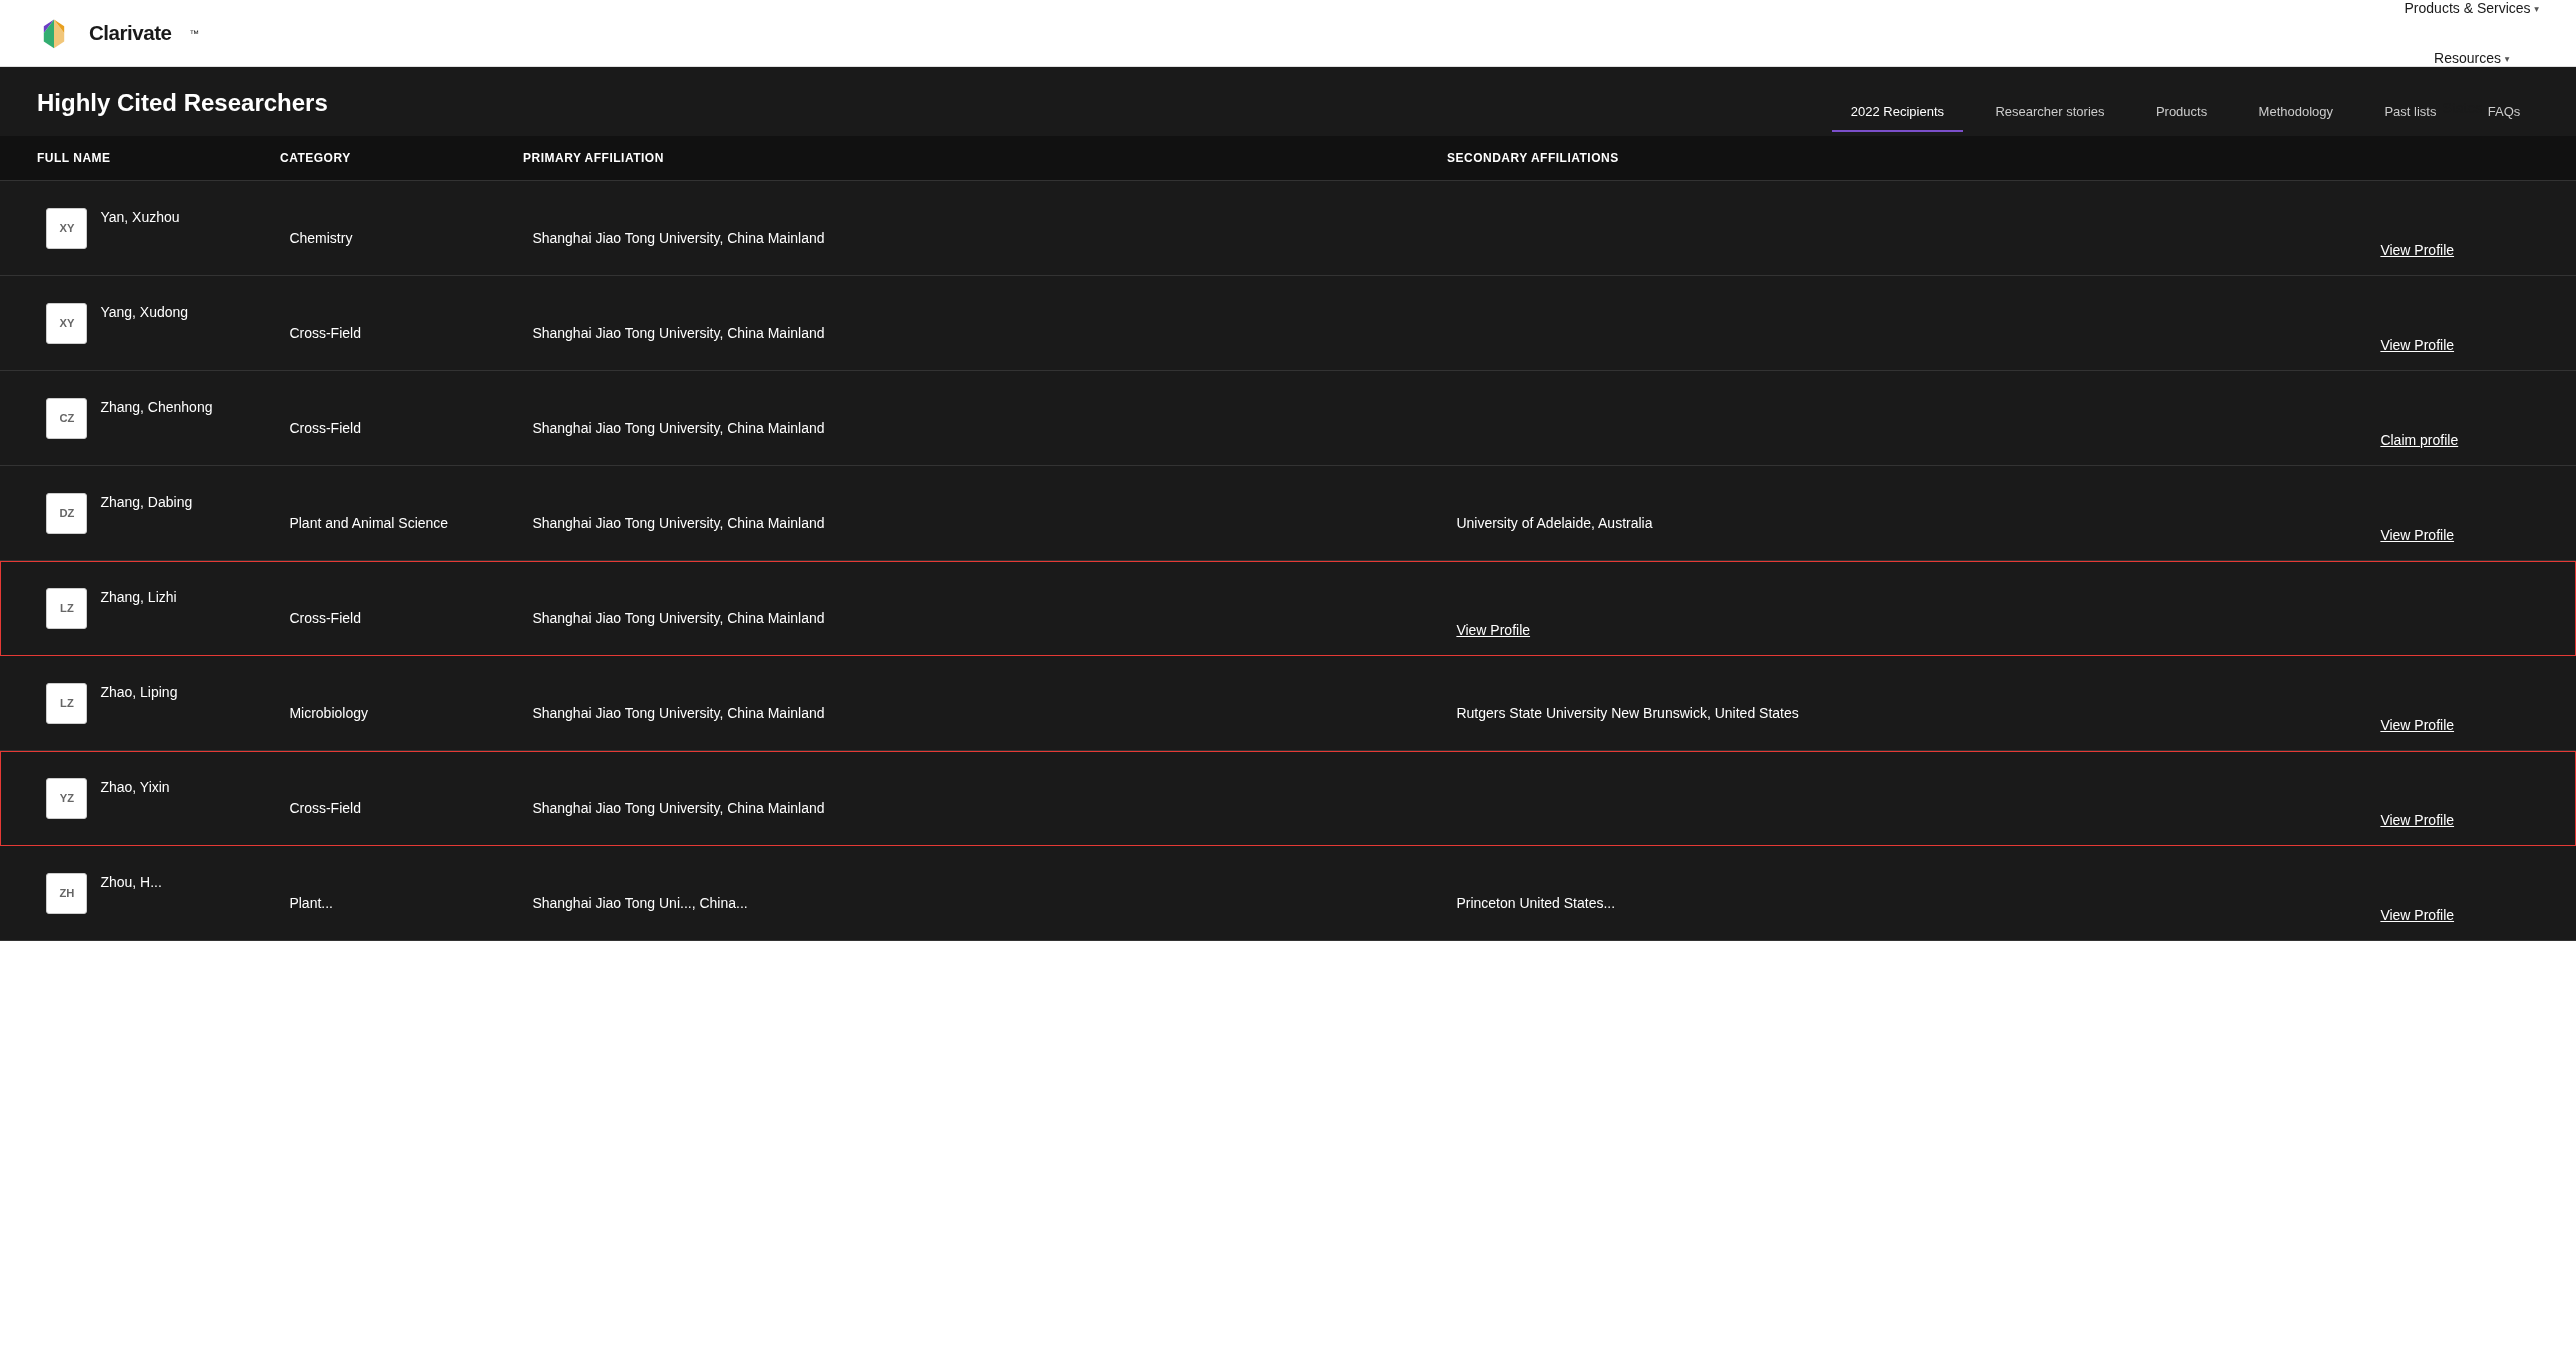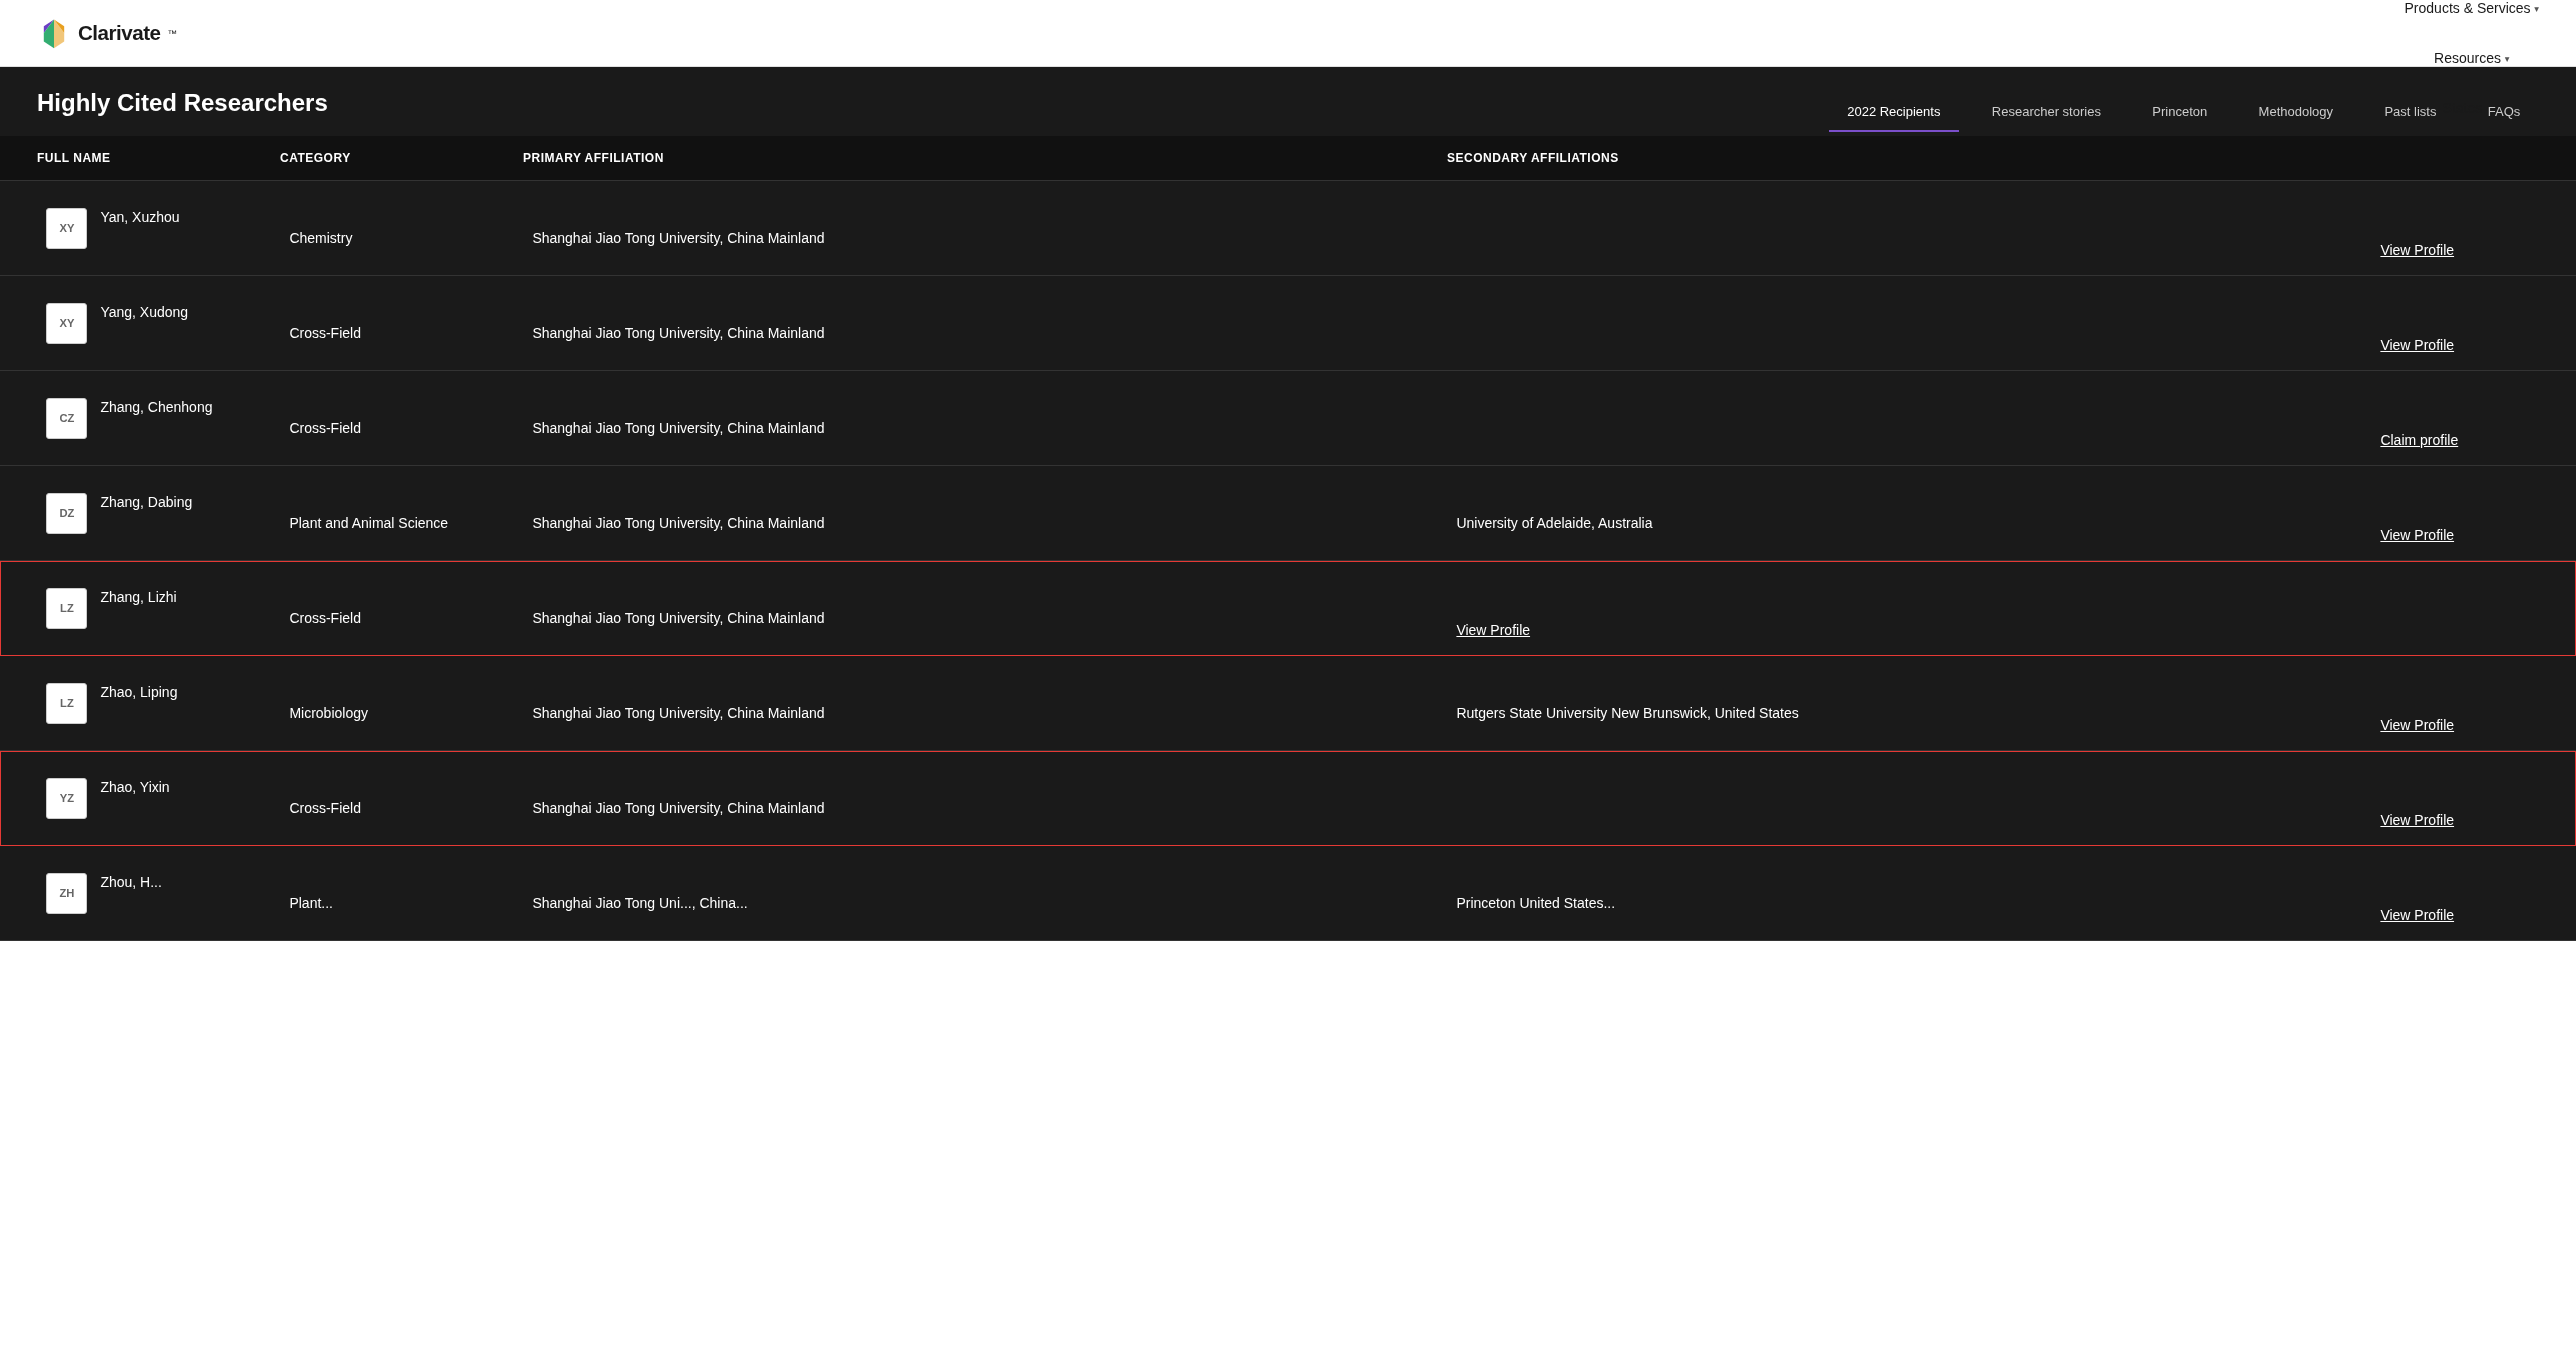--- a/index.html
+++ b/index.html
@@ -11,21 +11,21 @@
       align-items: center;
       justify-content: space-between;
       padding: 0 37px;
       height: 67px;
       background: #fff;
       border-bottom: 0.9px solid #e0e0e0;
     }
     .logo-area {
       display: flex;
       align-items: center;
-      gap: 7px;
+      gap: 18px;
     }
     .logo-icon {
       width: 34px;
       height: 34px;
     }
     .logo-text {
       font-size: 20.6px;
       font-weight: bold;
       color: #1a1a1a;
       letter-spacing: -0.5px;
@@ -205,21 +205,21 @@
       <span>States us</span>
     </div>
   </nav>
 </header>
 
 <div class="subheader">
   <div class="page-title">Highly Cited Researchers</div>
   <nav class="sub-nav">
     <div class="sub-nav-item active">2022 Recipients</div>
     <div class="sub-nav-item">Researcher stories</div>
-    <div class="sub-nav-item">Princeton</div>
+    <div class="sub-nav-item">Products</div>
     <div class="sub-nav-item">Methodology</div>
     <div class="sub-nav-item">Past lists</div>
     <div class="sub-nav-item">FAQs</div>
   </nav>
 </div>
 
 <div class="table-container">
   <div class="table-header">
     <div class="col-header">FULL NAME</div>
     <div class="col-header">CATEGORY</div>

